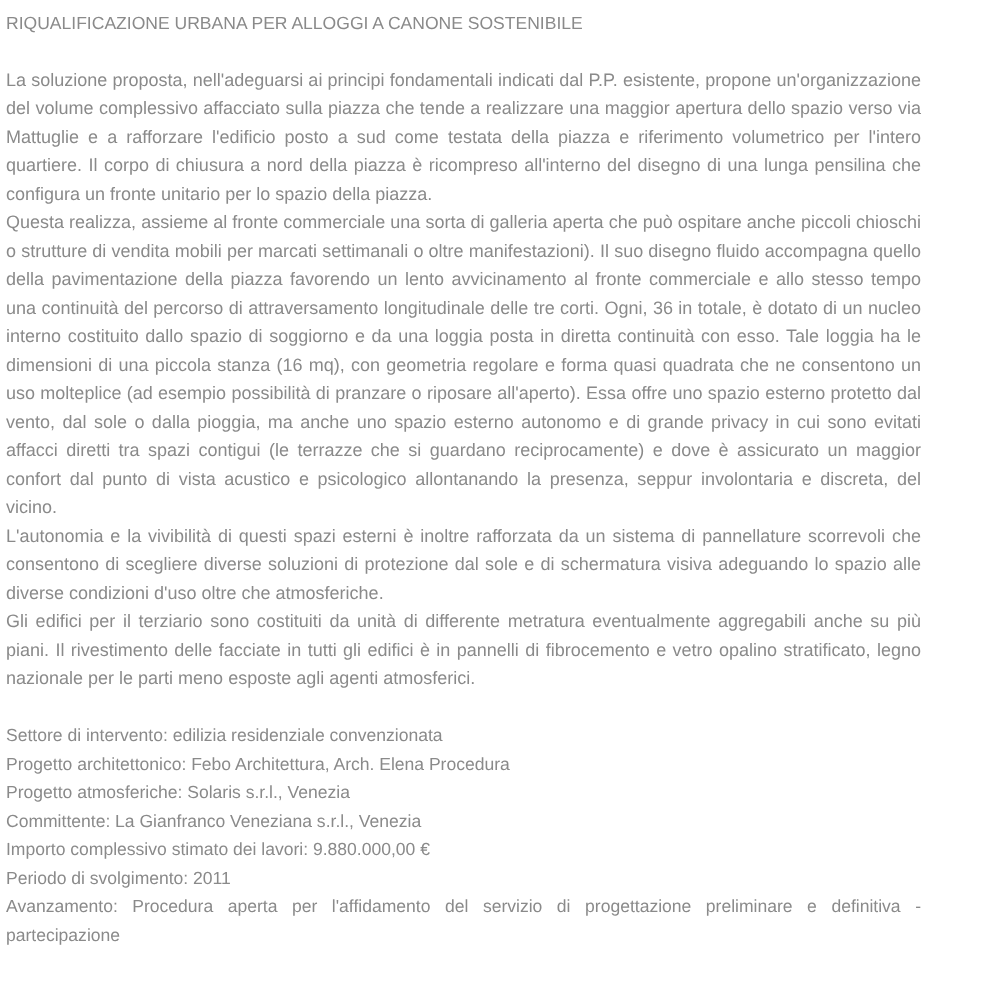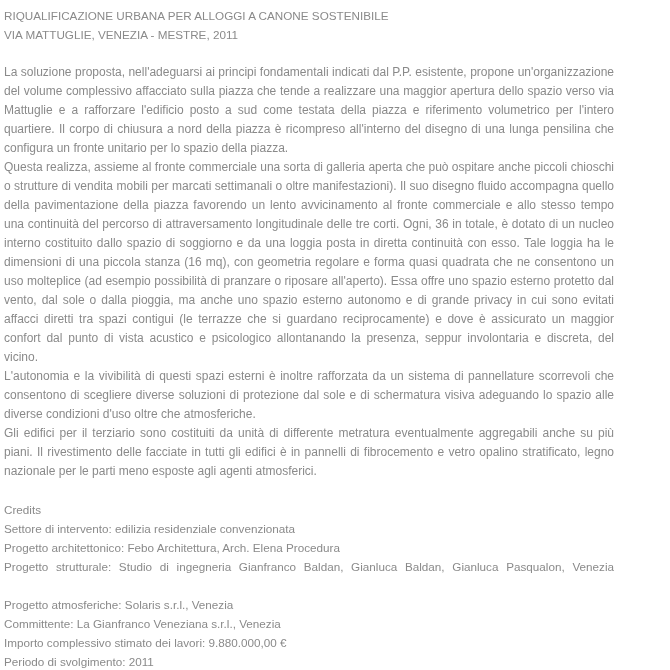--- a/index.html
+++ b/index.html
@@ -54,38 +54,36 @@
     width: 100%;
   }
 </style>
 </head>
 <body>
 
 <div class="page">
 
   <div class="title-block">
     <div>RIQUALIFICAZIONE URBANA PER ALLOGGI A CANONE SOSTENIBILE</div>
-    <div>VIA MATTUGLIE, VENEZIA - MESTRE, 2011</div>
   </div>
 
   <div class="spacer"></div>
 
   <div class="body-text">
     <p>La soluzione proposta, nell'adeguarsi ai principi fondamentali indicati dal P.P. esistente, propone un'organizzazione del volume complessivo affacciato sulla piazza che tende a realizzare una maggior apertura dello spazio verso via Mattuglie  e a rafforzare l'edificio posto a sud come testata  della piazza e riferimento volumetrico per l'intero quartiere. Il corpo di chiusura a nord della piazza è ricompreso all'interno del disegno di una lunga pensilina che configura un fronte unitario per lo spazio della piazza.</p>
     <p>Questa realizza, assieme al fronte commerciale una sorta di galleria aperta che può ospitare anche piccoli chioschi o strutture di vendita mobili per marcati settimanali o oltre manifestazioni). Il suo disegno fluido accompagna quello della pavimentazione della piazza favorendo un lento avvicinamento al fronte commerciale e allo stesso tempo una continuità del percorso di attraversamento longitudinale delle tre corti. Ogni, 36 in totale, è dotato di un nucleo interno costituito dallo spazio di soggiorno e da una loggia posta in diretta continuità con esso. Tale loggia ha le dimensioni di una piccola stanza (16 mq), con geometria regolare e forma quasi quadrata che ne consentono un uso molteplice (ad esempio possibilità di pranzare o riposare all'aperto). Essa offre uno spazio esterno protetto dal vento, dal sole o dalla pioggia, ma anche uno spazio esterno autonomo e di grande privacy in cui sono evitati affacci diretti tra spazi contigui (le terrazze che si guardano reciprocamente) e dove è assicurato un maggior confort dal punto di vista acustico e psicologico allontanando la presenza, seppur involontaria e discreta, del vicino.</p>
     <p>L'autonomia e la vivibilità di questi spazi esterni è inoltre rafforzata da un sistema di pannellature scorrevoli che consentono di scegliere diverse soluzioni di protezione dal sole e di schermatura visiva adeguando lo spazio alle diverse condizioni d'uso oltre che atmosferiche.</p>
     <p>Gli edifici per il terziario sono costituiti da unità di differente metratura eventualmente aggregabili anche su più piani. Il rivestimento delle facciate in tutti gli edifici è in pannelli di fibrocemento e vetro opalino stratificato, legno nazionale per le parti meno esposte agli agenti atmosferici.</p>
   </div>
 
   <div class="spacer"></div>
 
   <div class="credits-block">
-    <div>Credits</div>
     <div>Settore di intervento: edilizia residenziale convenzionata</div>
     <div>Progetto architettonico: Febo Architettura, Arch. Elena Procedura</div>
-    <div class="just">Progetto strutturale: Studio di ingegneria Gianfranco Baldan, Gianluca Baldan, Gianluca Pasqualon, Venezia</div>
     <div>Progetto atmosferiche: Solaris s.r.l., Venezia</div>
     <div>Committente: La Gianfranco Veneziana s.r.l., Venezia</div>
     <div>Importo complessivo stimato dei lavori: 9.880.000,00 €</div>
     <div>Periodo di svolgimento: 2011</div>
+    <div class="just">Avanzamento: Procedura aperta per l'affidamento del servizio di progettazione preliminare e definitiva - partecipazione</div>
   </div>
 
 </div>
 
 </body></html>

